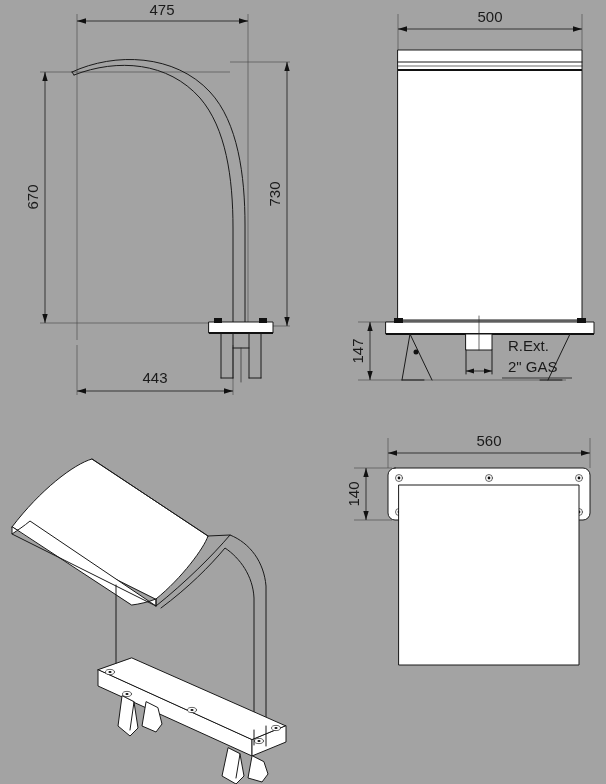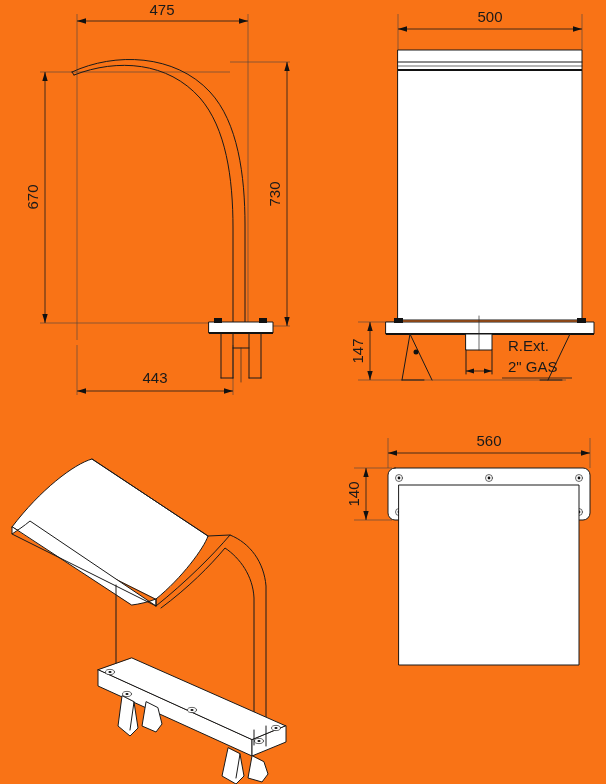--- a/index.html
+++ b/index.html
@@ -11,21 +11,21 @@
     width: 606px;
     height: 784px;
     font-family: "Liberation Sans", sans-serif;
     color: #1a1a1a;
     overflow: hidden;
   }
   #drawing-sheet {
     position: relative;
     width: 606px;
     height: 784px;
-    background: #f97316;
+    background: #a3a3a3;
   }
   svg.view {
     position: absolute;
     display: block;
   }
   .ln {
     fill: none;
     stroke: #1a1a1a;
     stroke-width: 1;
     stroke-linecap: round;

